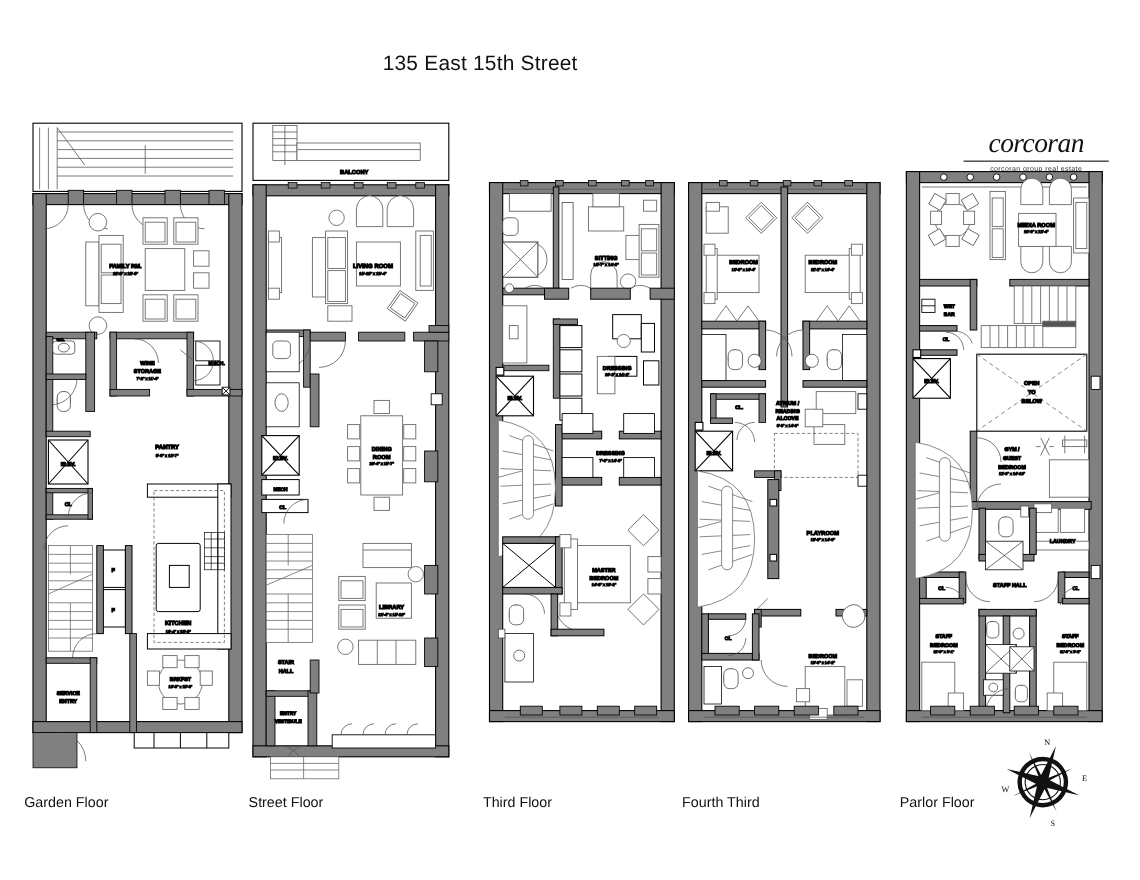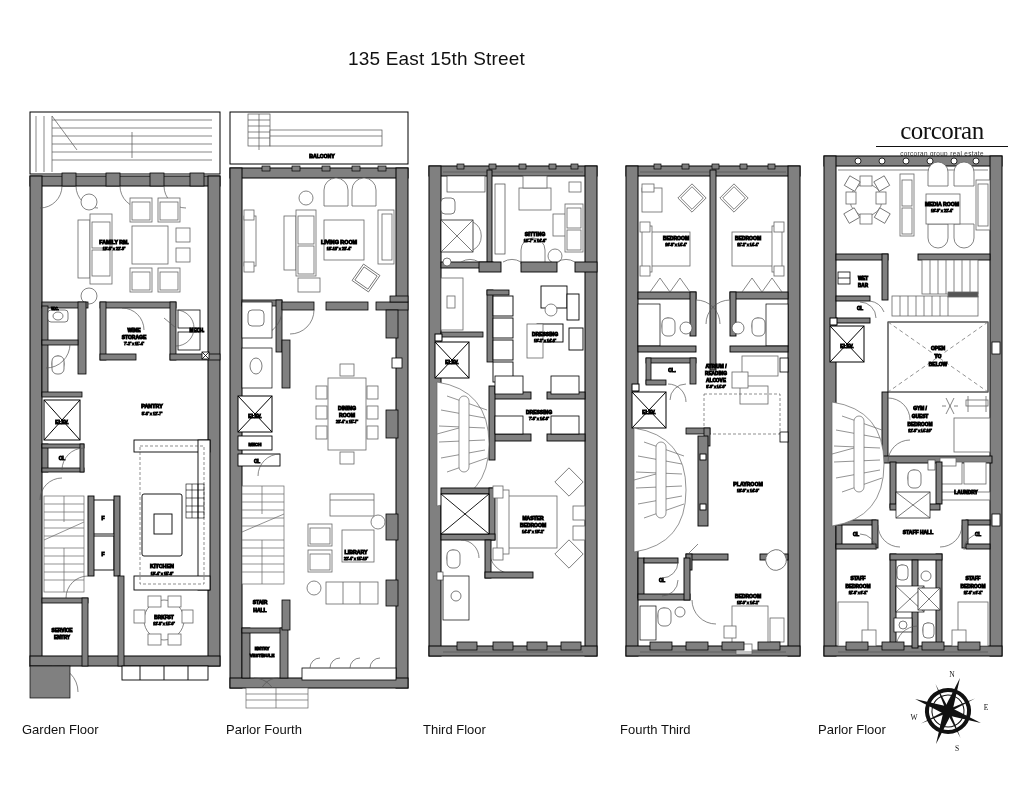--- a/index.html
+++ b/index.html
@@ -31,20 +31,21 @@
   
   #logo {
     position: absolute;
     left: 872px;
     top: 118px;
     width: 140px;
     text-align: center;
   }
   #logo .wordmark {
     font-family: "Liberation Serif", serif;
+    font-style: italic;
     font-size: 25px;
     letter-spacing: -0.5px;
     color: #111;
     line-height: 1;
   }
   #logo .rule {
     height: 1px;
     background: #111;
     margin: 3px 4px 3px 4px;
   }
@@ -486,24 +487,24 @@
     </g>
 
     <g stroke="#666" stroke-width="0.7" fill="#fff">
       <rect x="20" y="578" width="62" height="20"></rect>
       <line x1="20" y1="584" x2="82" y2="584"></line>
           <line x1="20" y1="590" x2="82" y2="590"></line>
       <line x1="50" y1="578" x2="50" y2="598"></line>
     </g>
   </g>
 </svg>
-<div class="caption">Parlor Fourth</div>
+<div class="caption">Street Floor</div>
 </div>
 
-<div class="floor" id="floor-third" style="left:423px;text-decoration:underline;">
+<div class="floor" id="floor-third" style="left:439px;text-decoration:underline;">
 <svg class="plan-svg" width="180" height="600" viewBox="0 0 180 600" xmlns="http://www.w3.org/2000/svg">
   <g stroke="#000" fill="none">
 
     <g fill="#808080" stroke="#000" stroke-width="1">
       <rect x="6" y="56" width="168" height="10"></rect>
       <rect x="6" y="56" width="12" height="490"></rect>
       <rect x="162" y="56" width="12" height="490"></rect>
       <rect x="6" y="536" width="168" height="10"></rect>
     </g>
     <g fill="#808080" stroke="#000" stroke-width="0.7">

